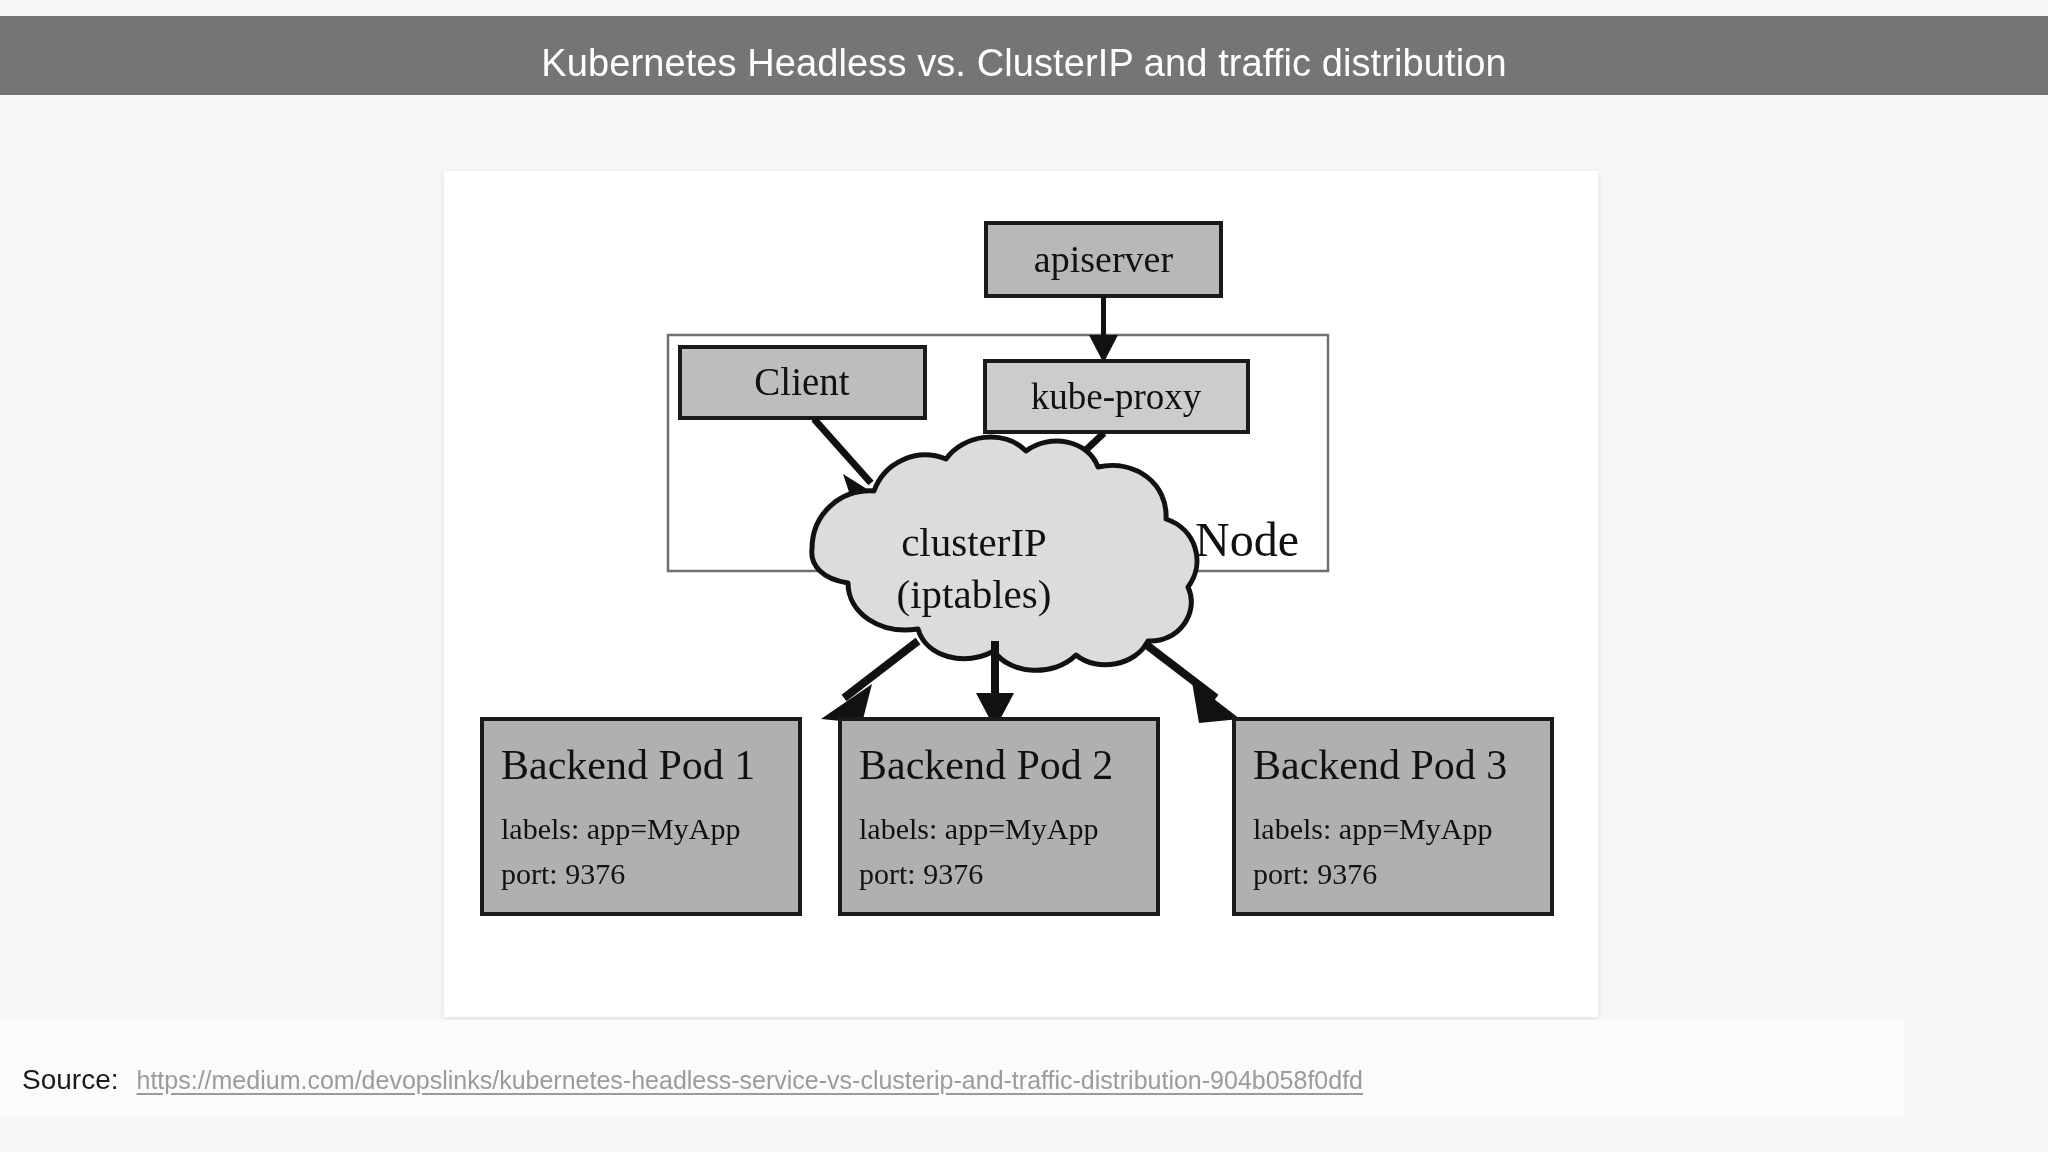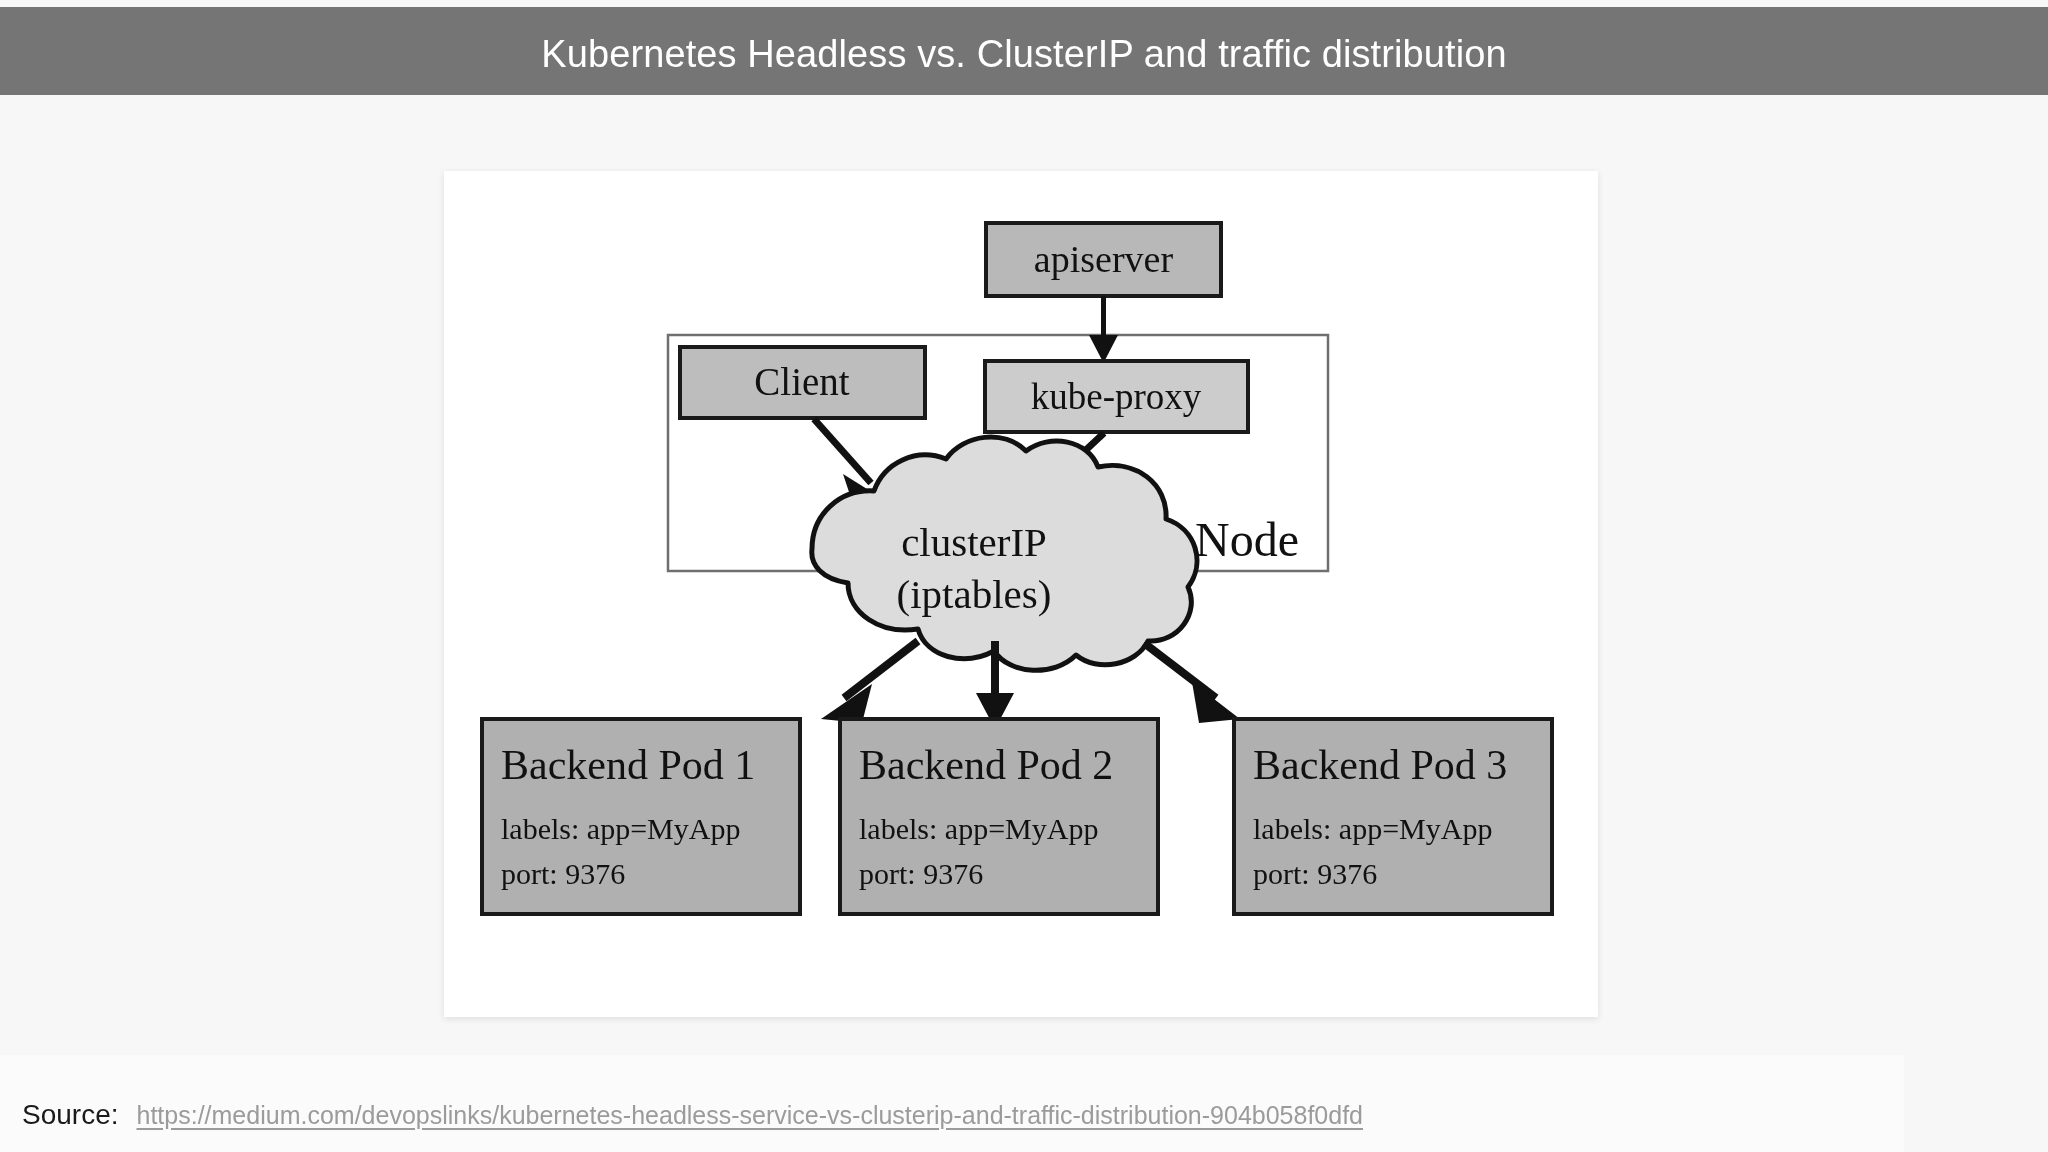--- a/index.html
+++ b/index.html
@@ -12,21 +12,21 @@
     height: 1152px;
     background: #f7f7f8;
     font-family: "Liberation Sans", sans-serif;
     overflow: hidden;
     position: relative;
   }
 
   
   #title-bar {
     position: absolute;
-    left: 0; top: 7px;
+    left: 0; top: 16px;
     width: 2048px;
     height: 95px;
     background: #757575;
     display: flex;
     align-items: center;
     justify-content: center;
     box-sizing: border-box;
   }
   #title-text {
     color: #ffffff;
@@ -62,21 +62,21 @@
     left: 0; top: 0;
     width: 1154px;
     height: 846px;
     display: block;
   }
 
   
   #source-bar {
     position: absolute;
     left: 0;
-    top: 1055px;
+    top: 1020px;
     width: 1904px;
     height: 97px;
     background: #fbfbfb;
   }
   #source-row {
     position: absolute;
     left: 22px;
     top: 44px;
     display: flex;
     align-items: baseline;

